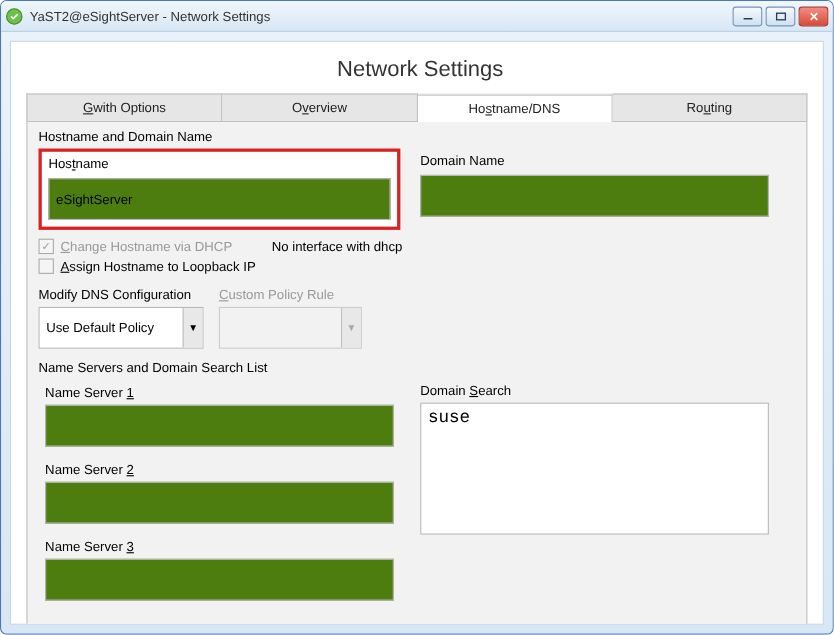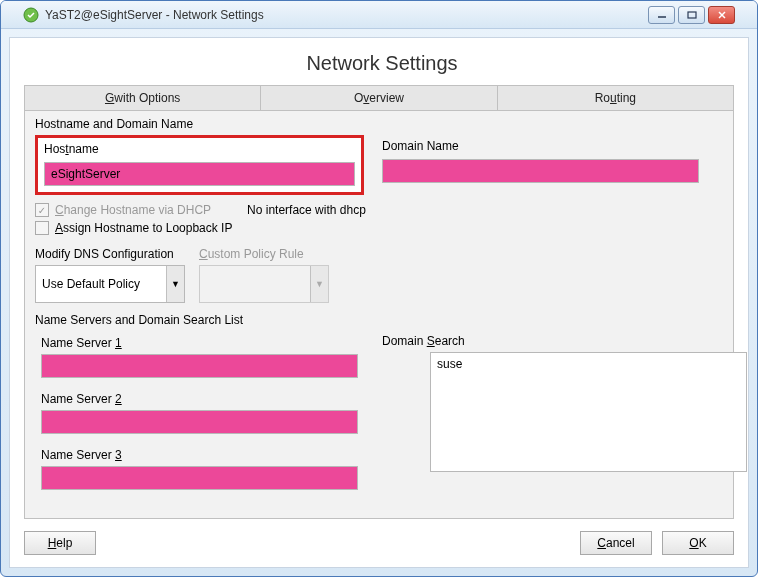--- a/index.html
+++ b/index.html
@@ -17,21 +17,21 @@
     border-radius: 6px;
     background: linear-gradient(#eaf3fb, #d7e7f5);
     display: flex;
     flex-direction: column;
     overflow: hidden;
   }
   .titlebar {
     height: 28px;
     display: flex;
     align-items: center;
-    padding: 0 22px;
+    padding: 0 4px;
     background: linear-gradient(#f0f6fc, #d7e7f5);
     border-bottom: 1px solid #b8cde4;
   }
   .title-icon {
     width: 16px;
     height: 16px;
     margin-right: 6px;
     display: inline-flex;
     align-items: center;
     justify-content: center;
@@ -120,23 +120,23 @@
     border: 3px solid #d82323;
     padding: 4px 6px 6px 6px;
     background: #fff;
   }
   .domain-box {
     padding: 4px 6px 6px 6px;
     background: #f2f2f2;
   }
   .text-input {
     width: 100%;
-    height: 24px;
+    height: 38px;
     border: 1px solid #b8b8b8;
-    background: #ec4899;
+    background: #4d7c0f;
     padding: 2px 6px;
     font-size: 12px;
     font-family: inherit;
   }
   .chk-row {
     display: flex;
     gap: 6px;
     margin-top: 8px;
   }
   .chk {
@@ -203,24 +203,23 @@
   }
   .ns-group {
     padding: 3px 6px 6px 6px;
   }
   .textarea {
     width: 100%;
     height: 120px;
     border: 1px solid #b8b8b8;
     background: #fff;
     padding: 4px 6px;
-    font-size: 12px;
-    font-family: Liberation Sans, sans-serif;
+    font-size: 16px;
+    font-family: Liberation Mono, monospace;
     resize: none;
-    margin-left: 48px;
   }
   .footer {
     display: flex;
     justify-content: space-between;
     padding-top: 12px;
   }
   .btn {
     min-width: 72px;
     height: 24px;
     border: 1px solid #a8a8a8;
@@ -265,20 +264,21 @@
         </svg>
     </span>
   </div>
 
   <div class="content">
     <div class="page-title">Network Settings</div>
 
     <div class="tabs">
       <div class="tab"><span class="ul">G</span><span>with Options</span></div>
       <div class="tab"><span>O</span><span class="ul">v</span><span>erview</span></div>
+      <div class="tab active"><span>Ho</span><span class="ul">s</span><span>tname/DNS</span></div>
       <div class="tab"><span>Ro</span><span class="ul">u</span><span>ting</span></div>
     </div>
 
     <div class="panel">
 
       <div class="section-label">Hostname and Domain Name</div>
 
       <div class="row2">
         <div class="col">
           <div class="highlight-box">

